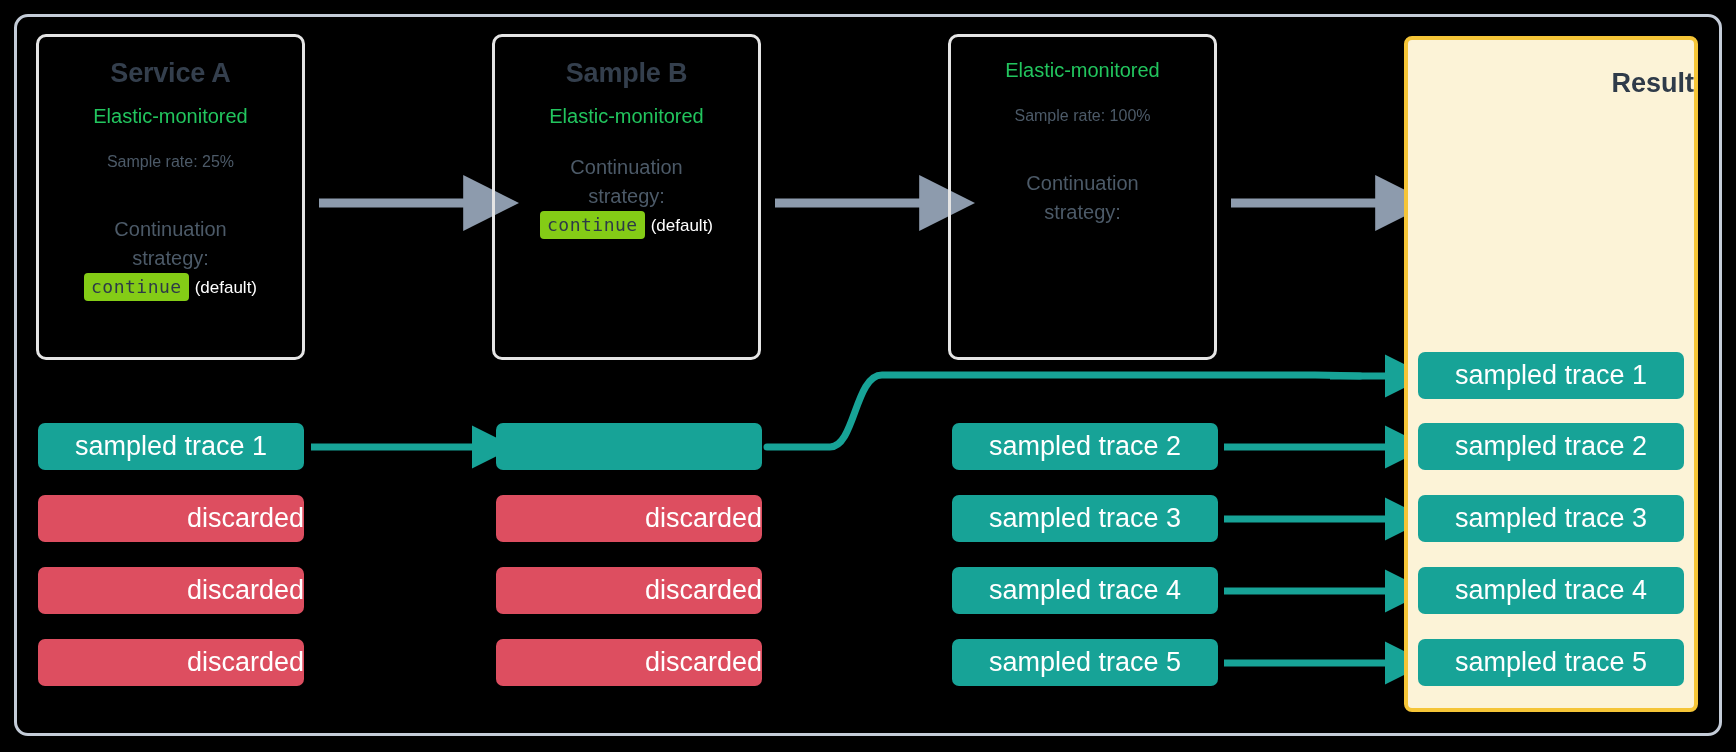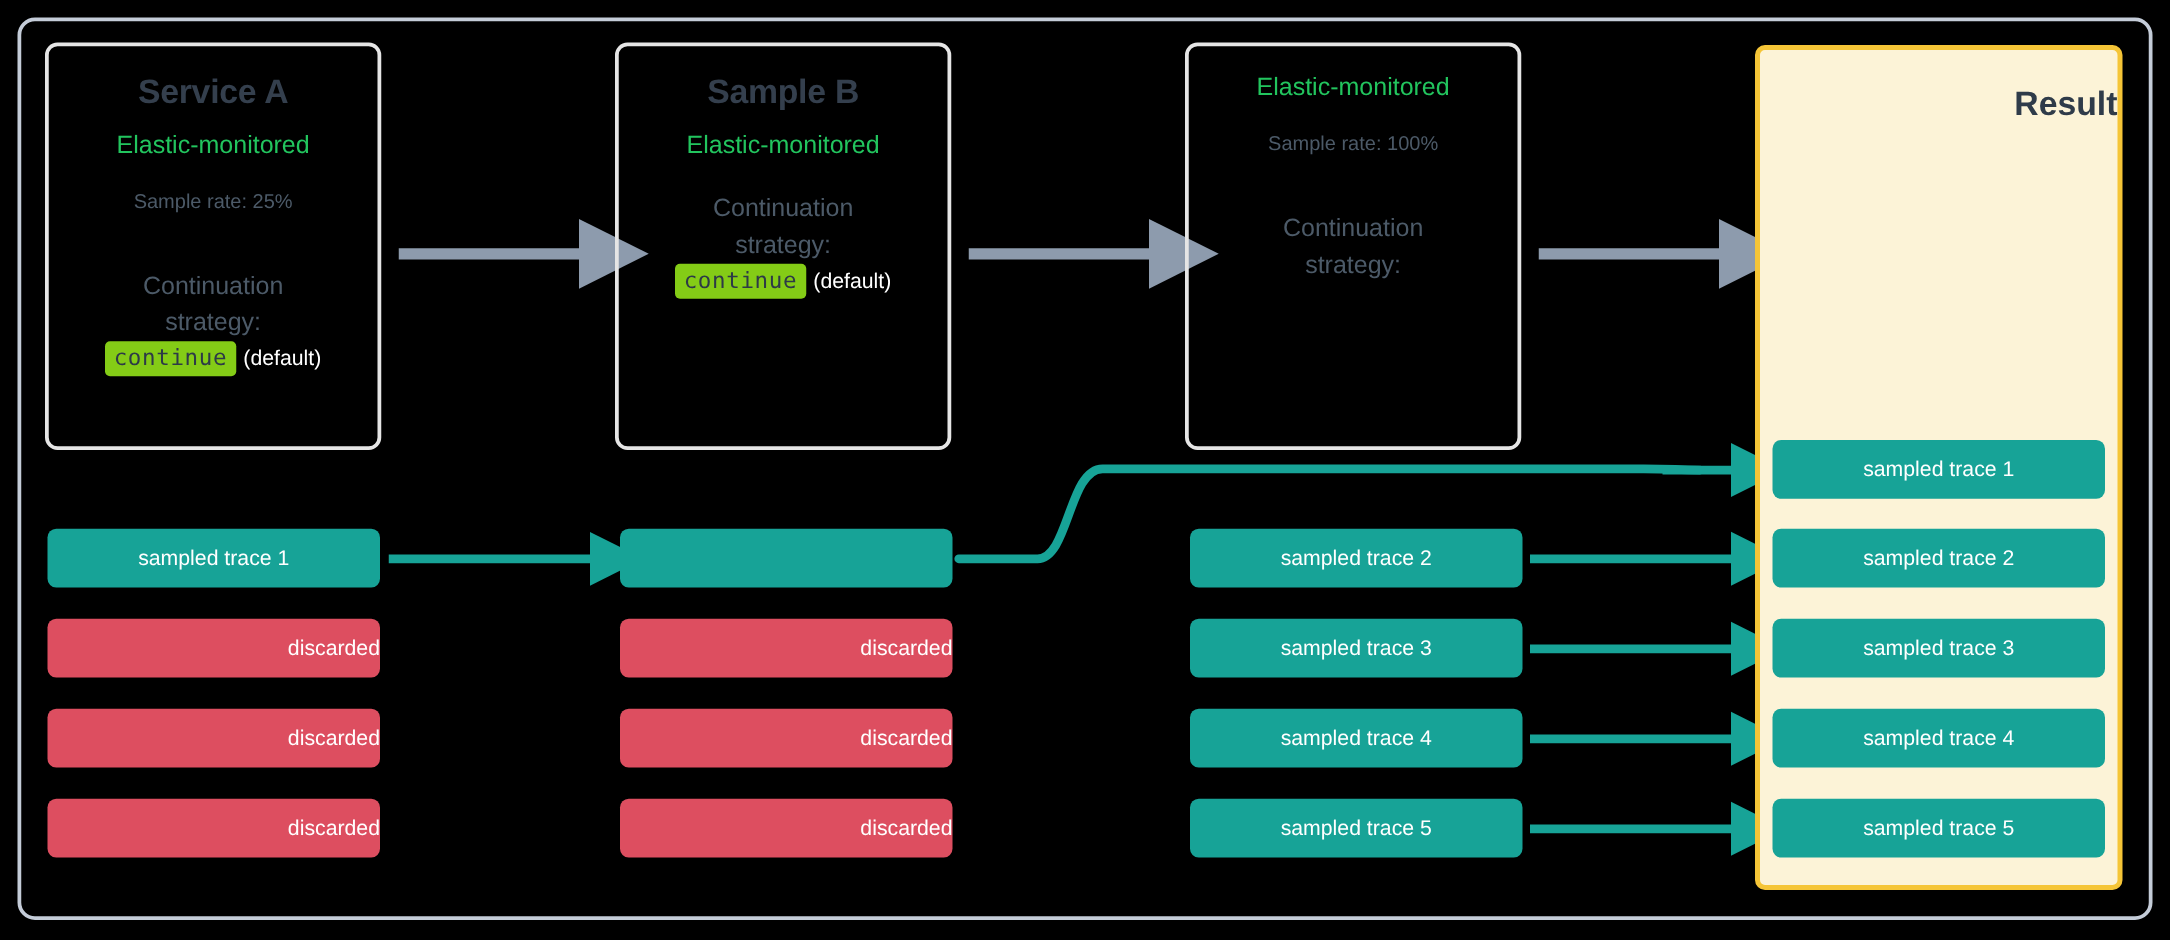--- a/index.html
+++ b/index.html
@@ -105,21 +105,21 @@
 
   
   .pill {
     position: absolute;
     box-sizing: border-box;
     height: 47px;
     line-height: 47px;
     border-radius: 7px;
     text-align: center;
     color: #ffffff;
-    font-size: 17px;
+    font-size: 27px;
     white-space: nowrap;
     overflow: hidden;
   }
   .pill.sampled { background: #17a397; }
   .pill.discarded { background: #dd4e60; text-align: right; }
 
   
   #arrows {
     position: absolute;
     left: 0;

